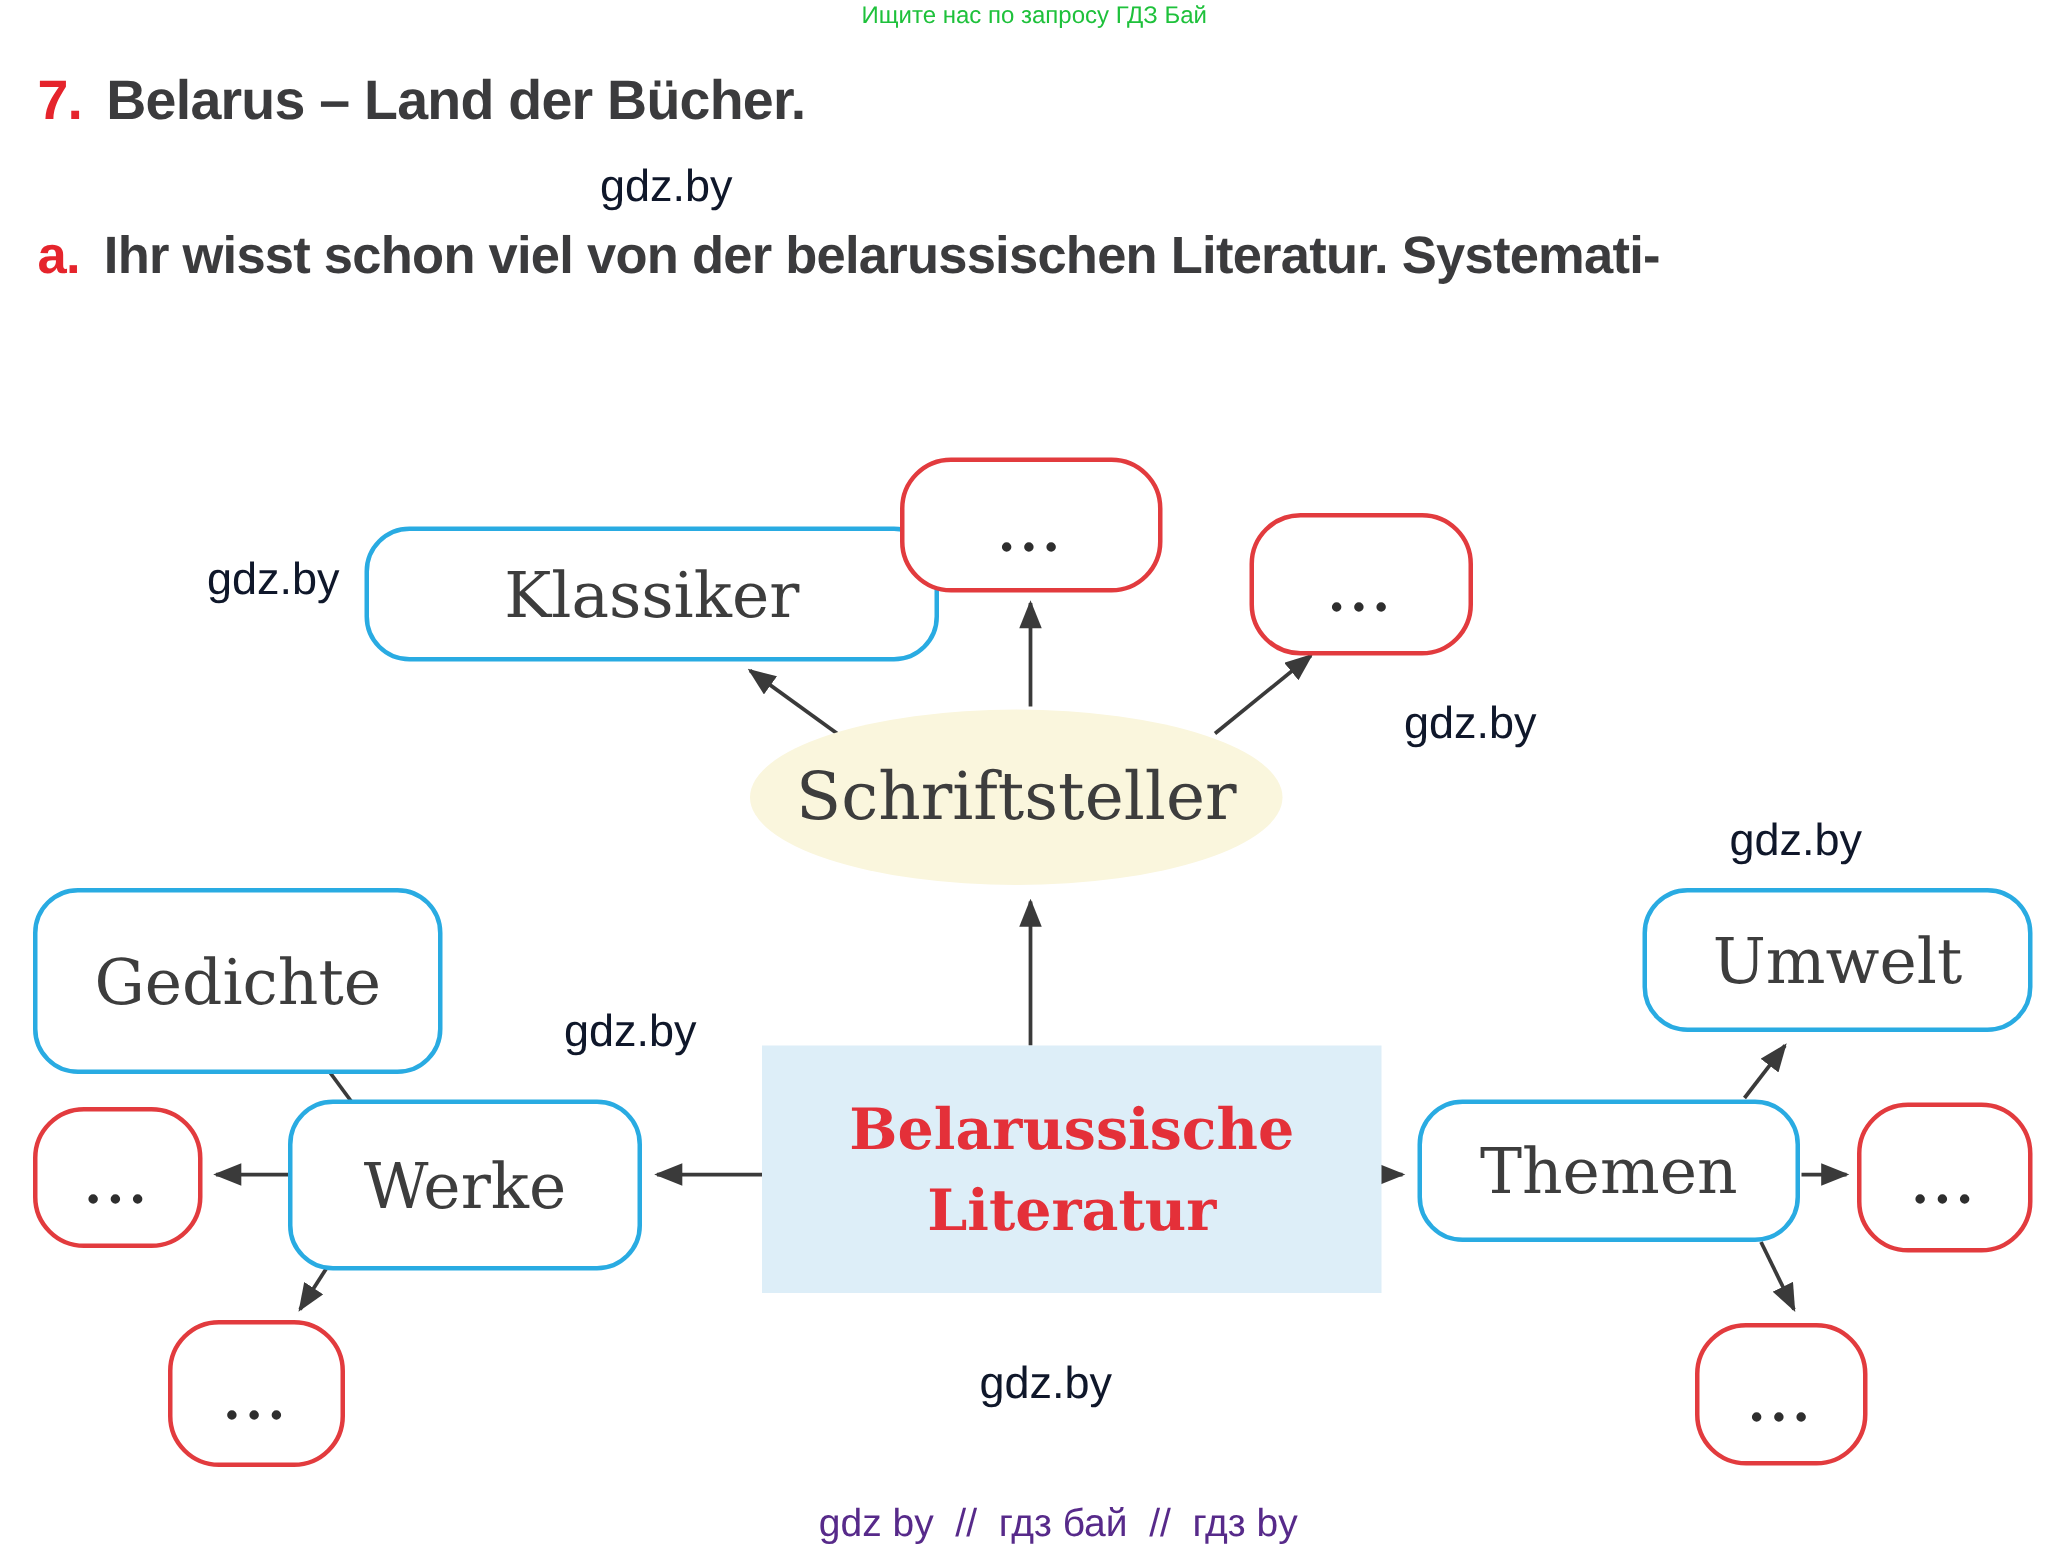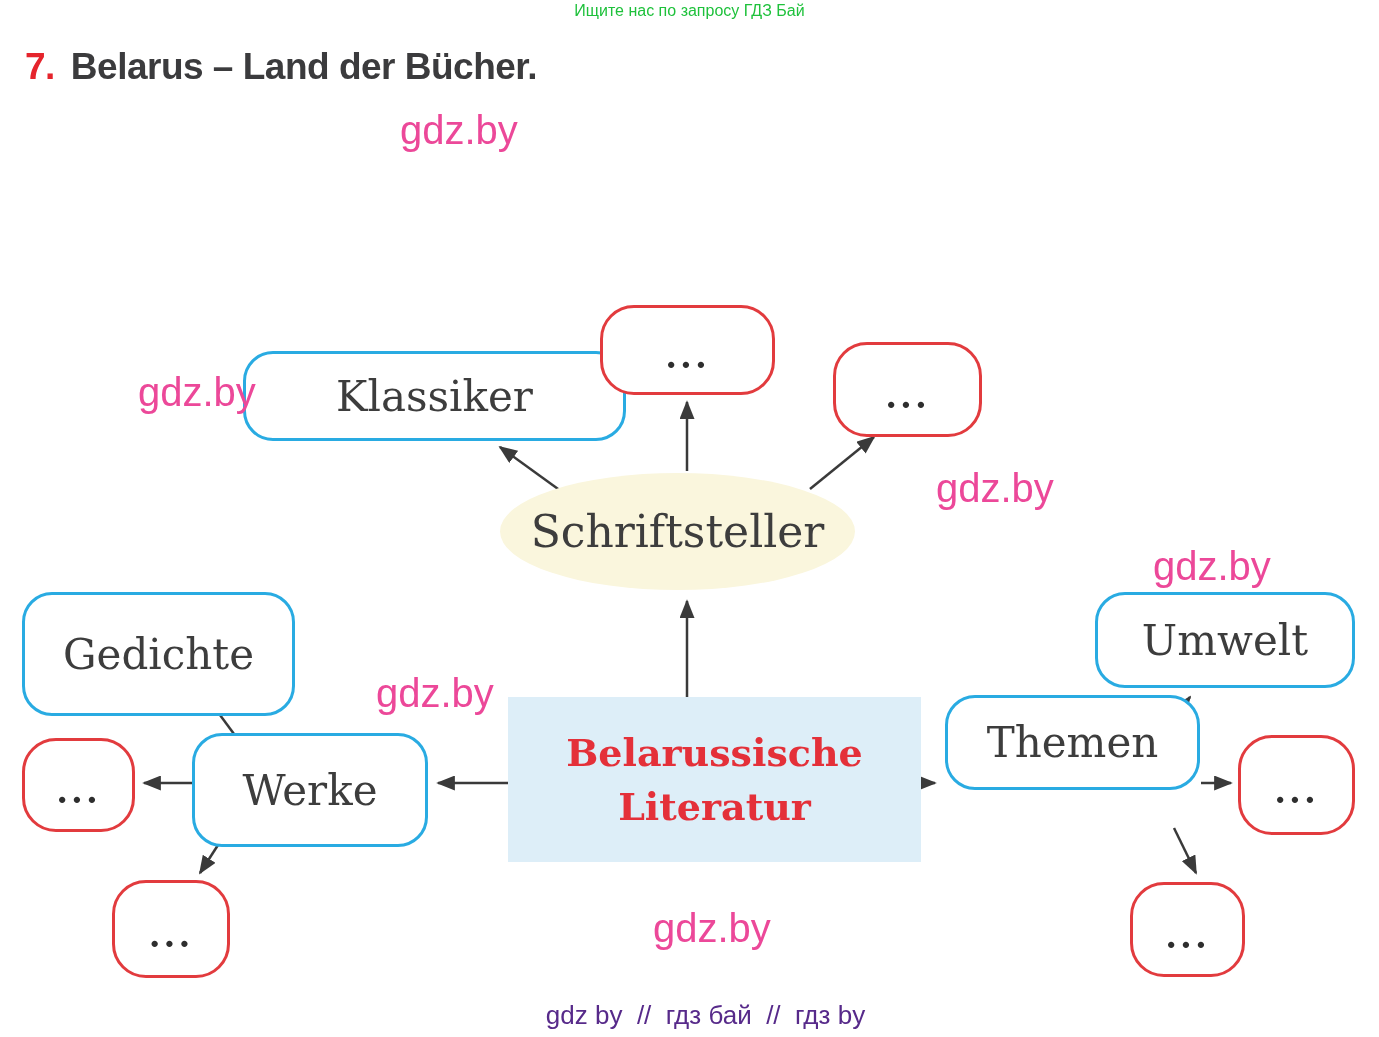--- a/index.html
+++ b/index.html
@@ -8,21 +8,21 @@
   .abs{position:absolute;}
 
   
   .promo{top:2px;left:0;width:100%;text-align:center;
          color:#1ec13b;font-size:16px;font-weight:400;}
   .heading{top:46px;left:25px;font-size:37px;font-weight:bold;color:#3b3b3d;
            letter-spacing:-0.5px;}
   .red-label{color:#e5242c;margin-right:16px;}
   .task{top:146px;left:25px;font-size:35px;font-weight:bold;color:#3b3b3d;
         line-height:50px;letter-spacing:-0.5px;}
-  .wm{font-size:40px;color:#ec4899;white-space:nowrap;}
+  .wm{font-size:30px;color:#0f172a;white-space:nowrap;}
 
   
   .node{display:flex;align-items:center;justify-content:center;
         font-family:"DejaVu Serif","Liberation Serif",serif;color:#3d3d3d;
         background:#ffffff;box-sizing:border-box;text-align:center;}
   .blue-node{border:3px solid #29abe2;border-radius:30px;font-size:42px;}
   .red-node{border:3.5px solid #e23b3e;border-radius:34px;}
   .dots{font-family:"DejaVu Serif",serif;font-weight:bold;font-size:34px;
         letter-spacing:3px;color:#2e2e2e;padding-top:12px;}
   .hub{background:#faf6dd;border:none;border-radius:50%;font-size:44px;}
@@ -40,20 +40,21 @@
 
 <div class="abs promo">Ищите нас по запросу ГДЗ Бай</div>
 
 <div class="abs heading">
   <span class="red-label">7.</span><span>Belarus – Land der Bücher.</span>
 </div>
 
 <div class="abs wm" style="top:108px;left:400px;">gdz.by</div>
 
 <div class="abs task">
+  <div><span class="red-label">a.</span><span>Ihr wisst schon viel von der belarussischen Literatur. Systemati-</span></div>
 </div>
 
 <svg class="abs arrows" width="1379" height="1037" viewBox="0 0 1379 1037">
   <defs>
     <marker id="ah" viewBox="0 0 10 8" refX="9" refY="4" markerUnits="userSpaceOnUse" markerWidth="19" markerHeight="15" orient="auto-start-reverse">
       <path d="M0,0 L10,4 L0,8 z" fill="#3a3a3a"></path>
     </marker>
   </defs>
   <g stroke="#3a3a3a" stroke-width="2.5" fill="none">
     <line x1="687" y1="697" x2="687" y2="601" marker-end="url(#ah)"></line>
@@ -101,21 +102,21 @@
 </div>
 
 <div class="abs node blue-node" style="left:192px;top:733px;width:236px;height:114px;">
   <span>Werke</span>
 </div>
 
 <div class="abs node red-node" style="left:22px;top:738px;width:113px;height:94px;">
   <span class="dots">...</span>
 </div>
 
-<div class="abs node blue-node" style="left:945px;top:695px;width:255px;height:95px;">
+<div class="abs node blue-node" style="left:945px;top:733px;width:255px;height:95px;">
   <span>Themen</span>
 </div>
 
 <div class="abs node red-node" style="left:1238px;top:735px;width:117px;height:100px;">
   <span class="dots">...</span>
 </div>
 
 <div class="abs node red-node" style="left:112px;top:880px;width:118px;height:98px;">
   <span class="dots">...</span>
 </div>

